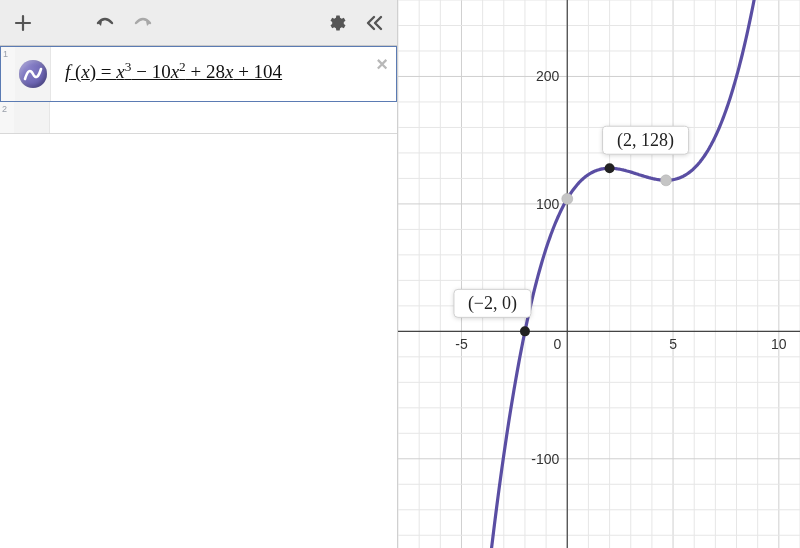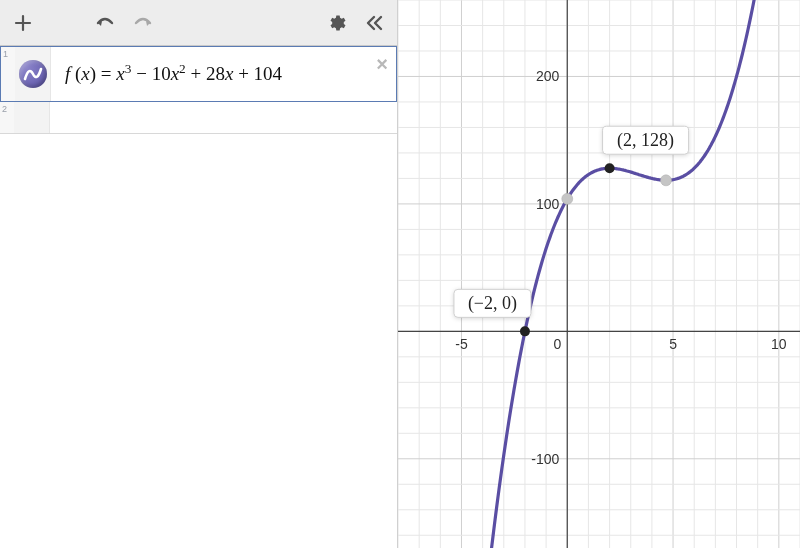--- a/index.html
+++ b/index.html
@@ -31,23 +31,23 @@
     background: #f3f3f3; border-right: 1px solid #e6e6e6;
   }
   .desmos-glyph {
     width: 28px; height: 28px; border-radius: 50%;
     background: radial-gradient(circle at 30% 30%, #8a83c9, #5a52a6);
     display: flex; align-items: center; justify-content: center;
     box-shadow: inset -2px -2px 4px rgba(0,0,0,0.25), inset 2px 2px 4px rgba(255,255,255,0.3);
   }
   .desmos-glyph svg { display: block; }
   .expr-content {
-    flex: 1; display: flex; align-items: center; padding: 14px 10px 14px 14px;
+    flex: 1; display: flex; align-items: flex-start; padding: 14px 10px 14px 14px;
     font-family: "Times New Roman", serif; font-size: 19px; color: #111;
-    position: relative; overflow: hidden;
+    position: relative; overflow: hidden; text-decoration: underline;
   }
   .expr-content .formula { white-space: nowrap; }
   .sup { font-size: 0.7em; vertical-align: super; line-height: 0; }
   .close-row {
     position: absolute; right: 8px; top: 6px; color: #b8b8b8; font-size: 20px;
     cursor: pointer; font-weight: bold; font-family: Arial, sans-serif;
   }
   .row-empty { min-height: 32px; }
   .row-empty .expr-content { padding: 6px 10px; }
 

